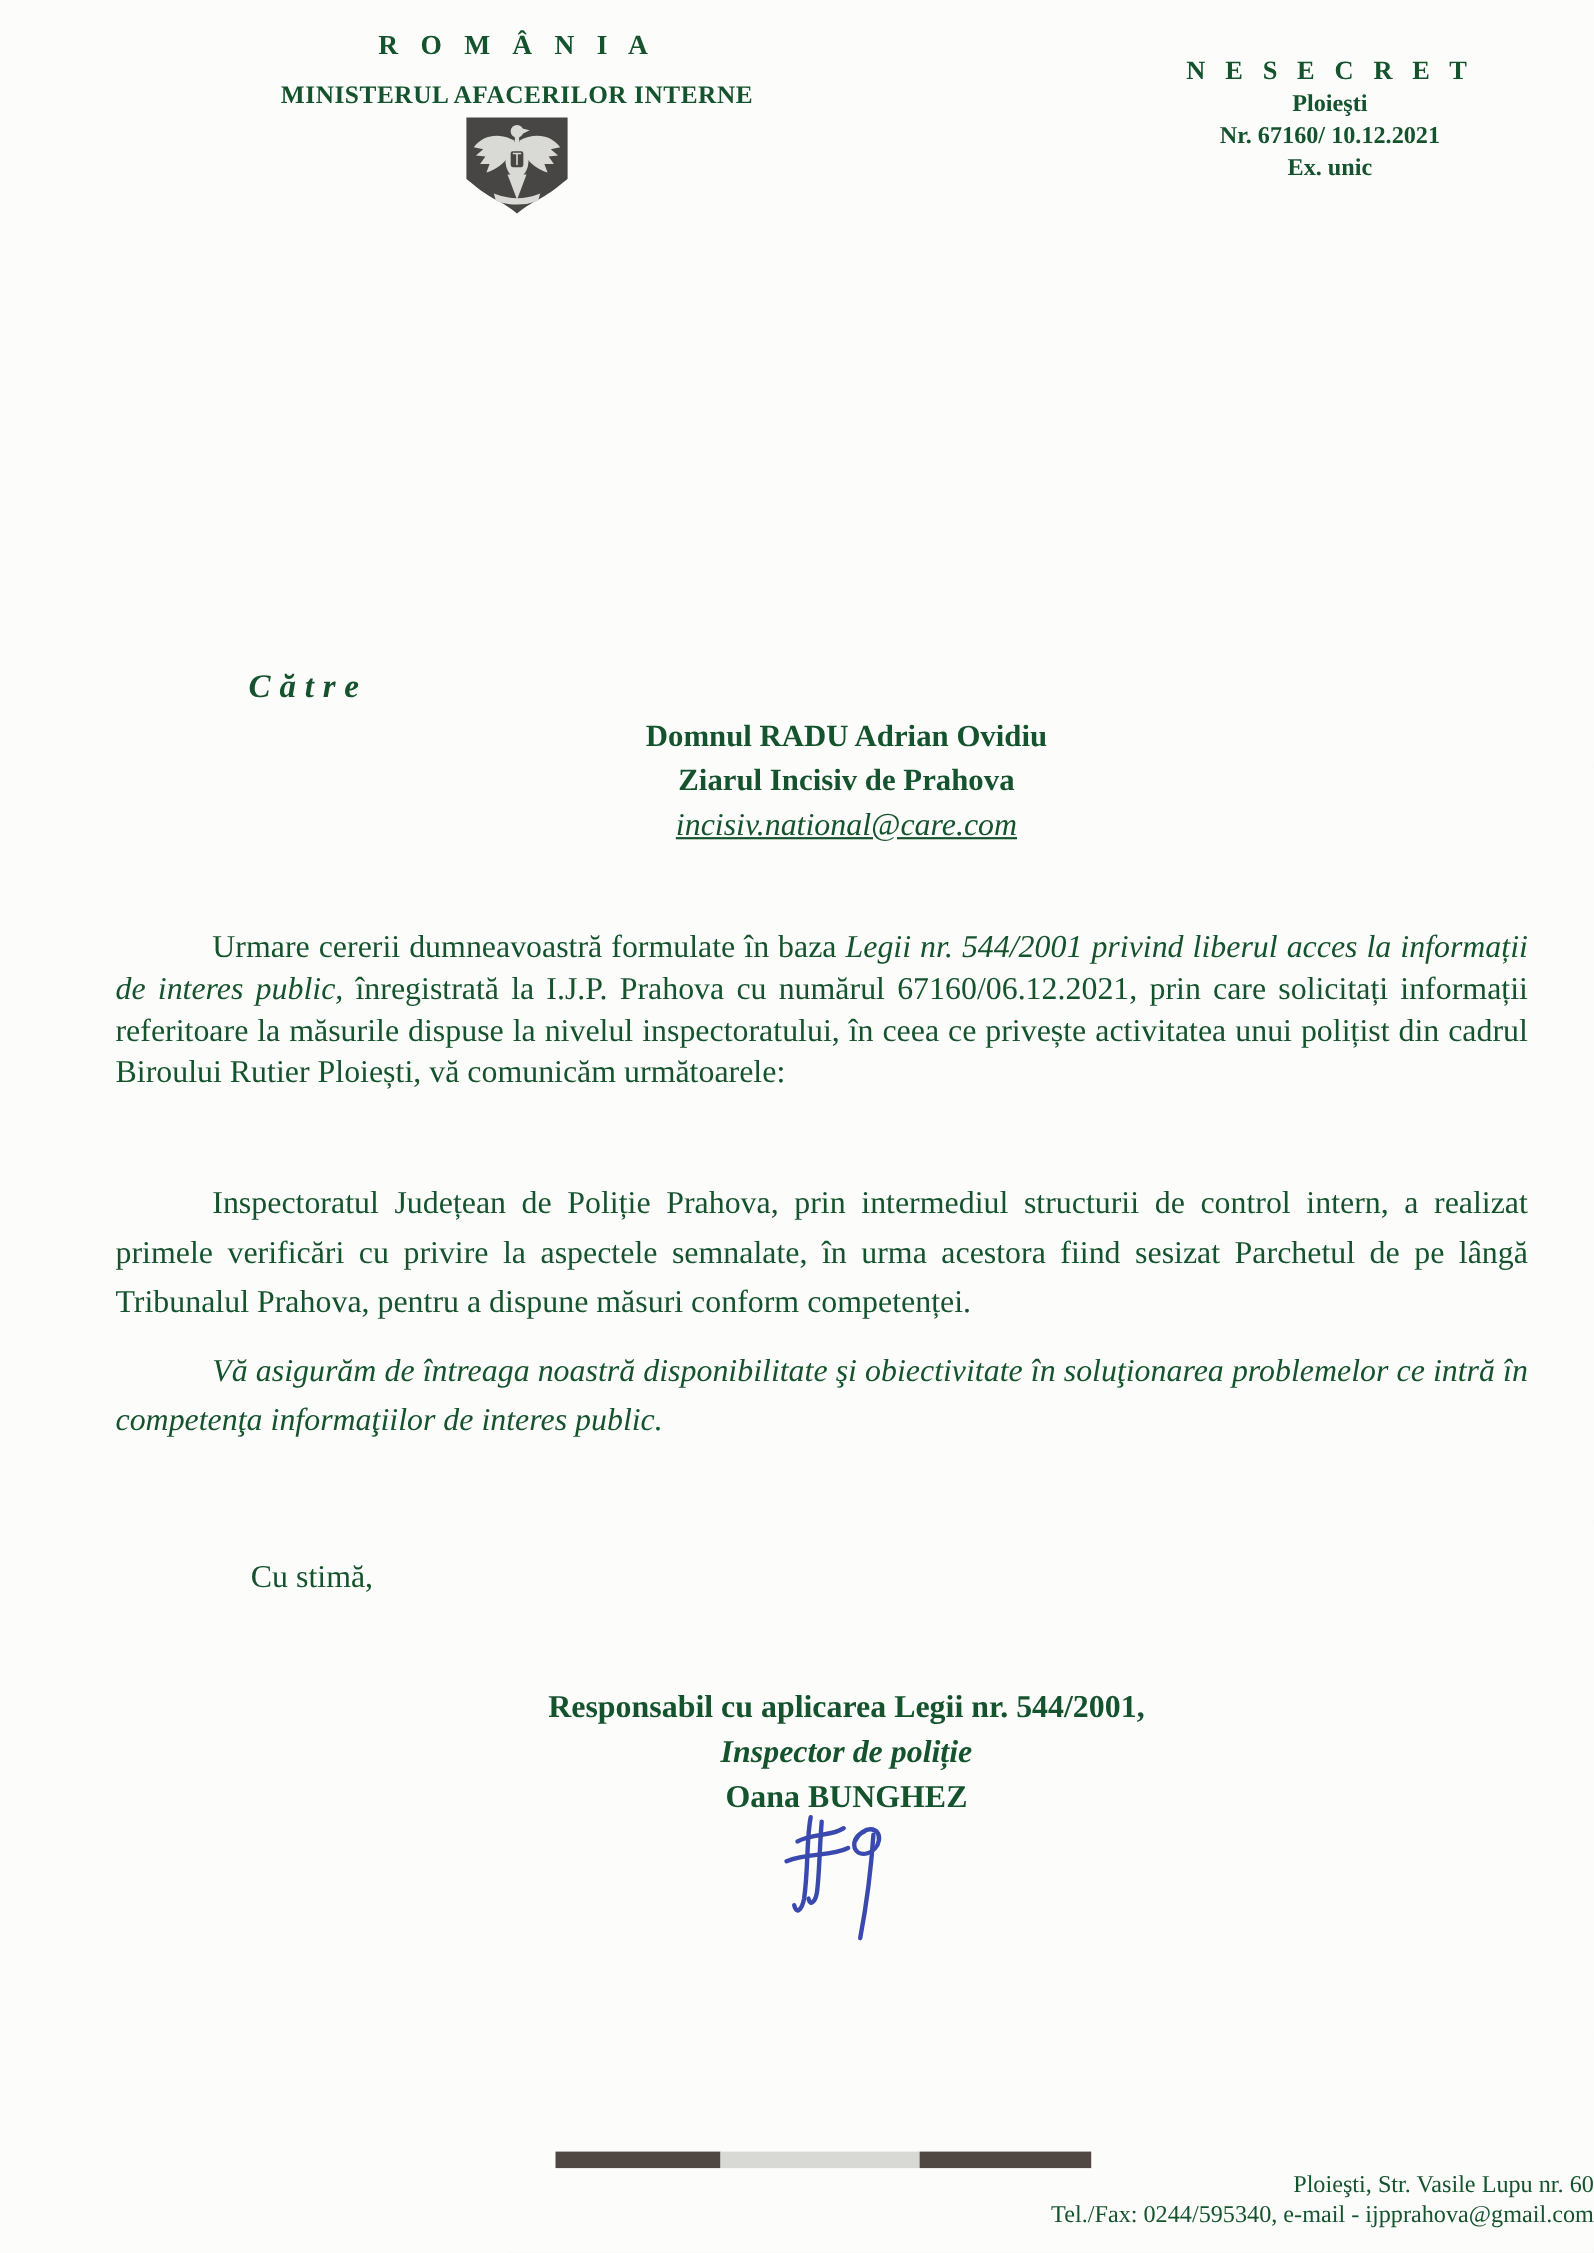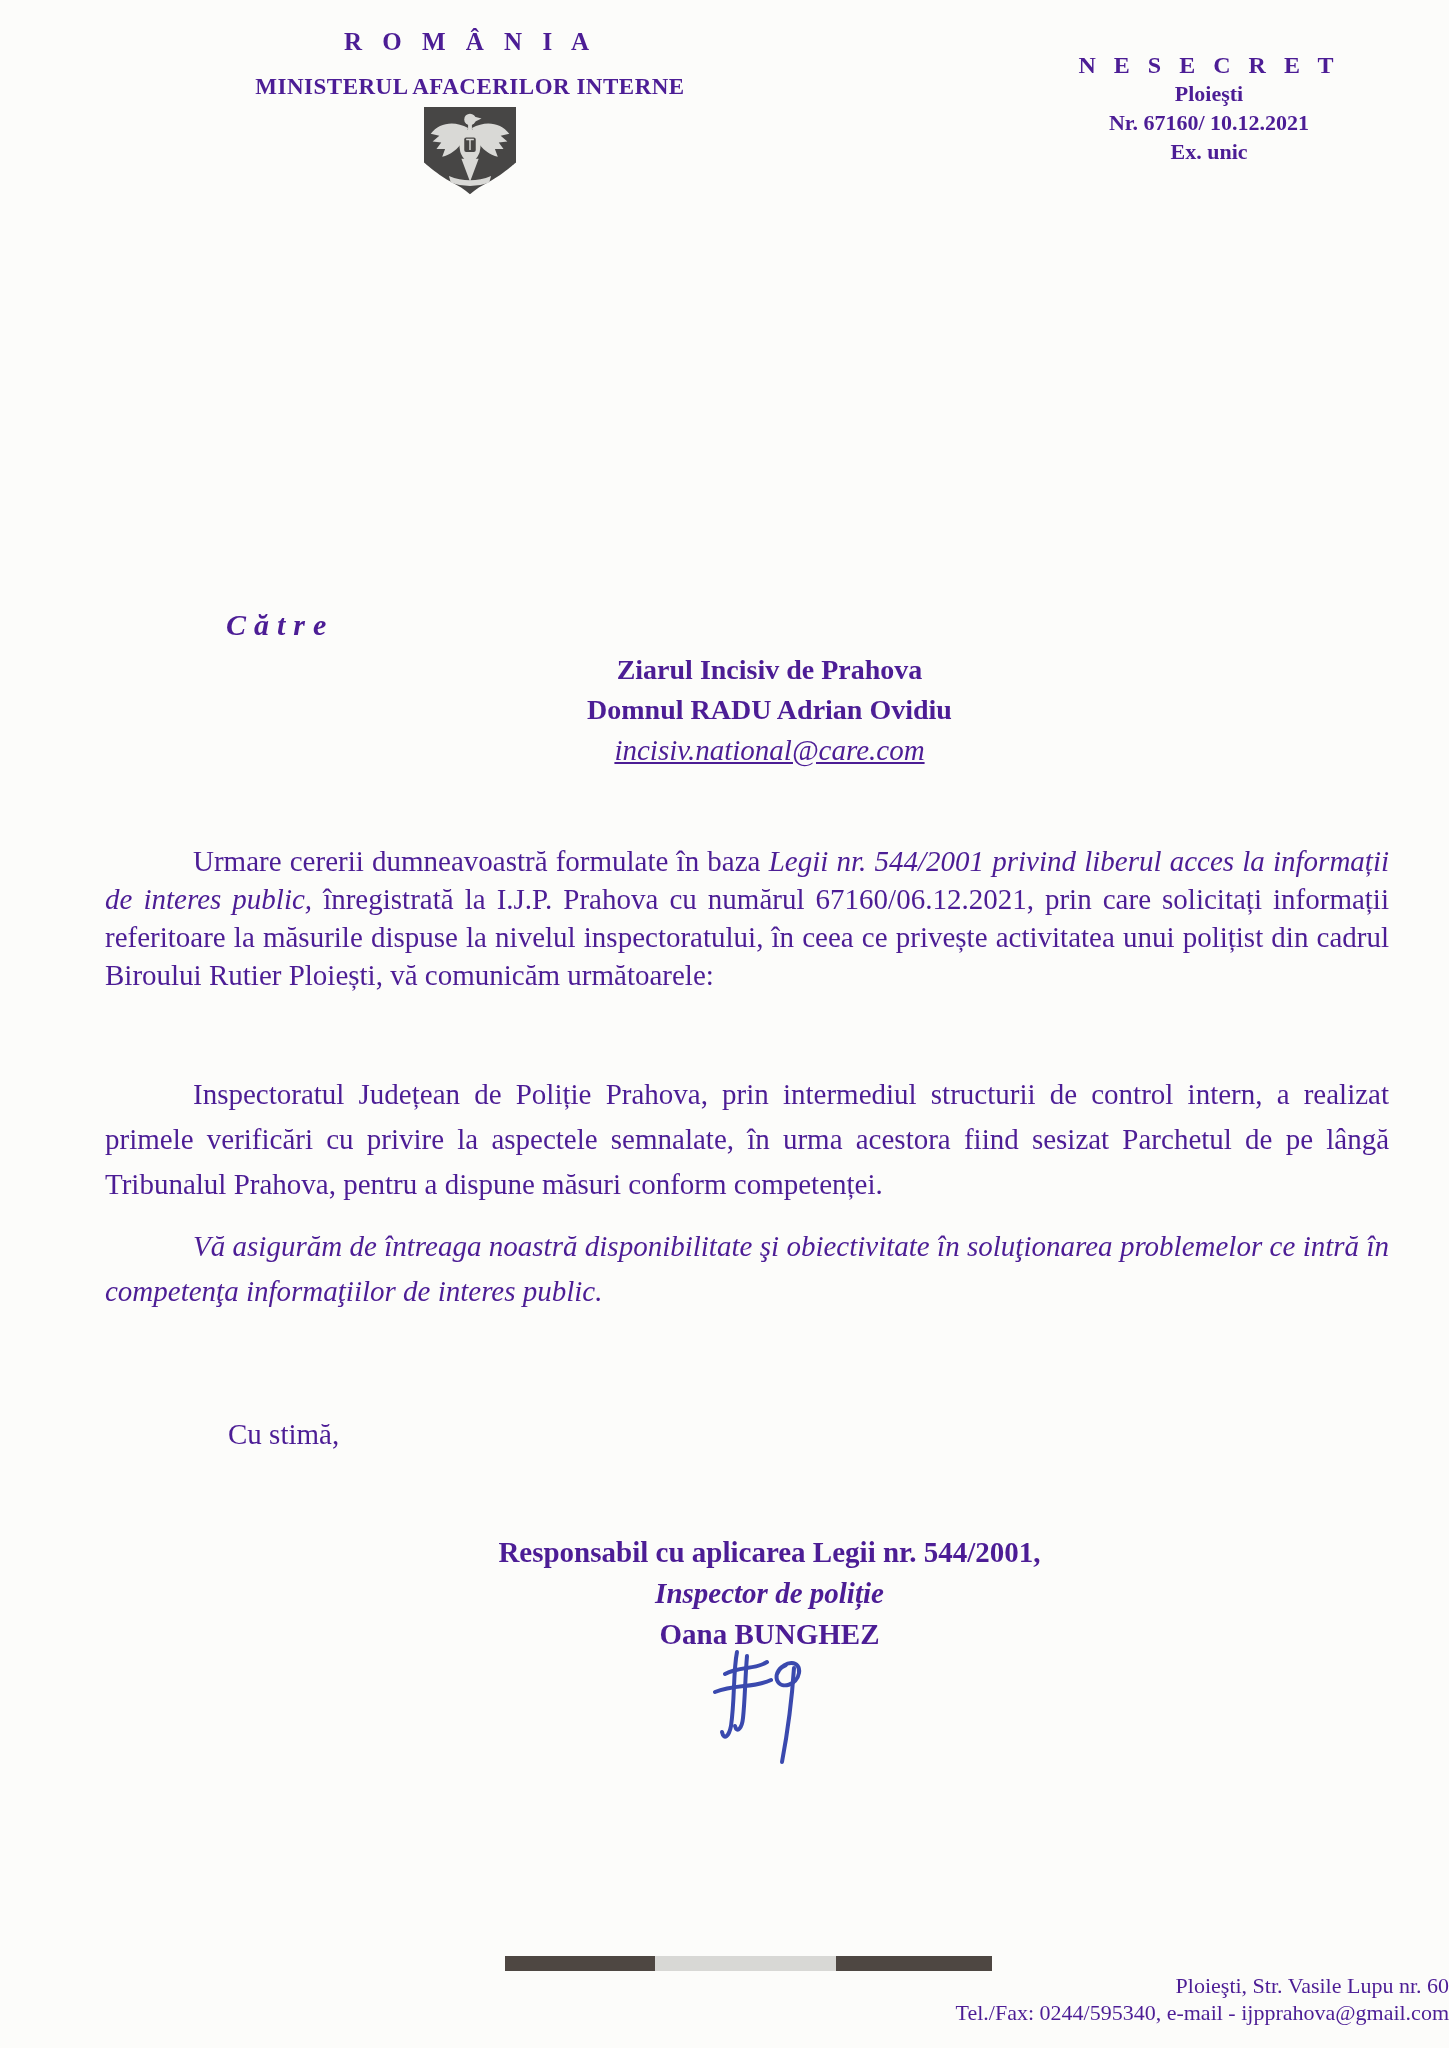--- a/index.html
+++ b/index.html
@@ -3,21 +3,21 @@
 <meta charset="utf-8">
 <style>
   html,body{margin:0;padding:0;}
   body{background:#e8e8e8;}
   .page{
     position:relative;
     width:1449px;height:2048px;
     margin:0 auto;
     background:#fcfcfa;
     font-family:"Liberation Serif", serif;
-    color:#4c1d95;
+    color:#14532d;
     overflow:hidden;
   }
   
   .hdr-left{position:absolute;left:120px;top:28px;width:700px;text-align:center;}
   .country{font-size:25px;font-weight:bold;letter-spacing:7px;}
   .ministry{font-size:23px;font-weight:bold;letter-spacing:0.5px;margin-top:18px;}
   .emblem{margin:5px auto 0 auto;width:110px;height:92px;display:block;}
   .inspectorate{font-size:23px;font-weight:bold;letter-spacing:0.5px;margin-top:6px;white-space:nowrap;}
   .hdr-right{position:absolute;right:90px;top:52px;width:300px;text-align:center;}
   .classif{font-size:24px;font-weight:bold;letter-spacing:6px;}
@@ -84,22 +84,22 @@
 
   <div class="hdr-right">
     <div class="classif">N E S E C R E T</div>
     <div class="hdr-right-line">Ploieşti</div>
     <div class="hdr-right-line">Nr. 67160/ 10.12.2021</div>
     <div class="hdr-right-line">Ex. unic</div>
   </div>
 
   <div class="salutation">Către</div>
   <div class="recipient">
+    <div class="recipient-line">Domnul RADU Adrian Ovidiu</div>
     <div class="recipient-line">Ziarul Incisiv de Prahova</div>
-    <div class="recipient-line">Domnul RADU Adrian Ovidiu</div>
     <div class="recipient-email">incisiv.national@care.com</div>
   </div>
 
   <div class="para p1"><span>Urmare cererii dumneavoastră formulate în baza </span><span class="italic">Legii nr. 544/2001 privind liberul acces la informații de interes public,</span><span> înregistrată la I.J.P. Prahova cu numărul 67160/06.12.2021, prin care solicitați informații referitoare la măsurile dispuse la nivelul inspectoratului, în ceea ce privește activitatea unui polițist din cadrul Biroului Rutier Ploiești, vă comunicăm următoarele:</span></div>
 
   <div class="para p2">Inspectoratul Județean de Poliție Prahova, prin intermediul structurii de control intern, a realizat primele verificări cu privire la aspectele semnalate, în urma acestora fiind sesizat Parchetul de pe lângă Tribunalul Prahova, pentru a dispune măsuri conform competenței.</div>
 
   <div class="para p3">Vă asigurăm de întreaga noastră disponibilitate şi obiectivitate în soluţionarea problemelor ce intră în competenţa informaţiilor de interes public.</div>
 
   <div class="closing">Cu stimă,</div>

